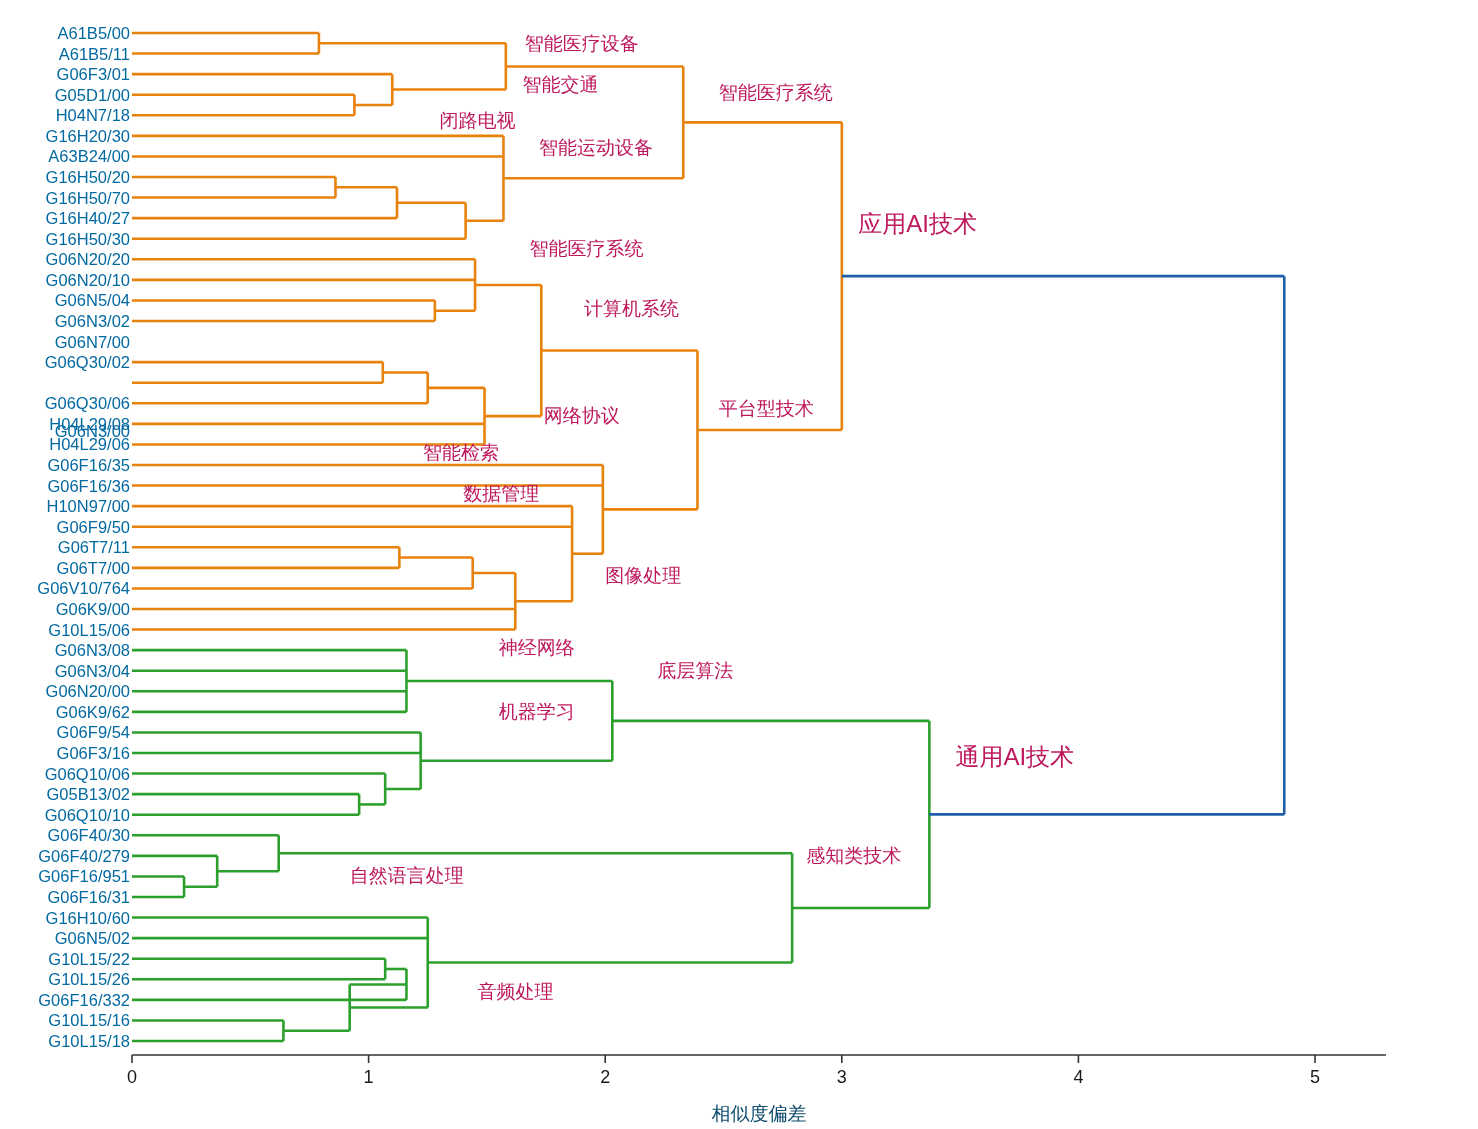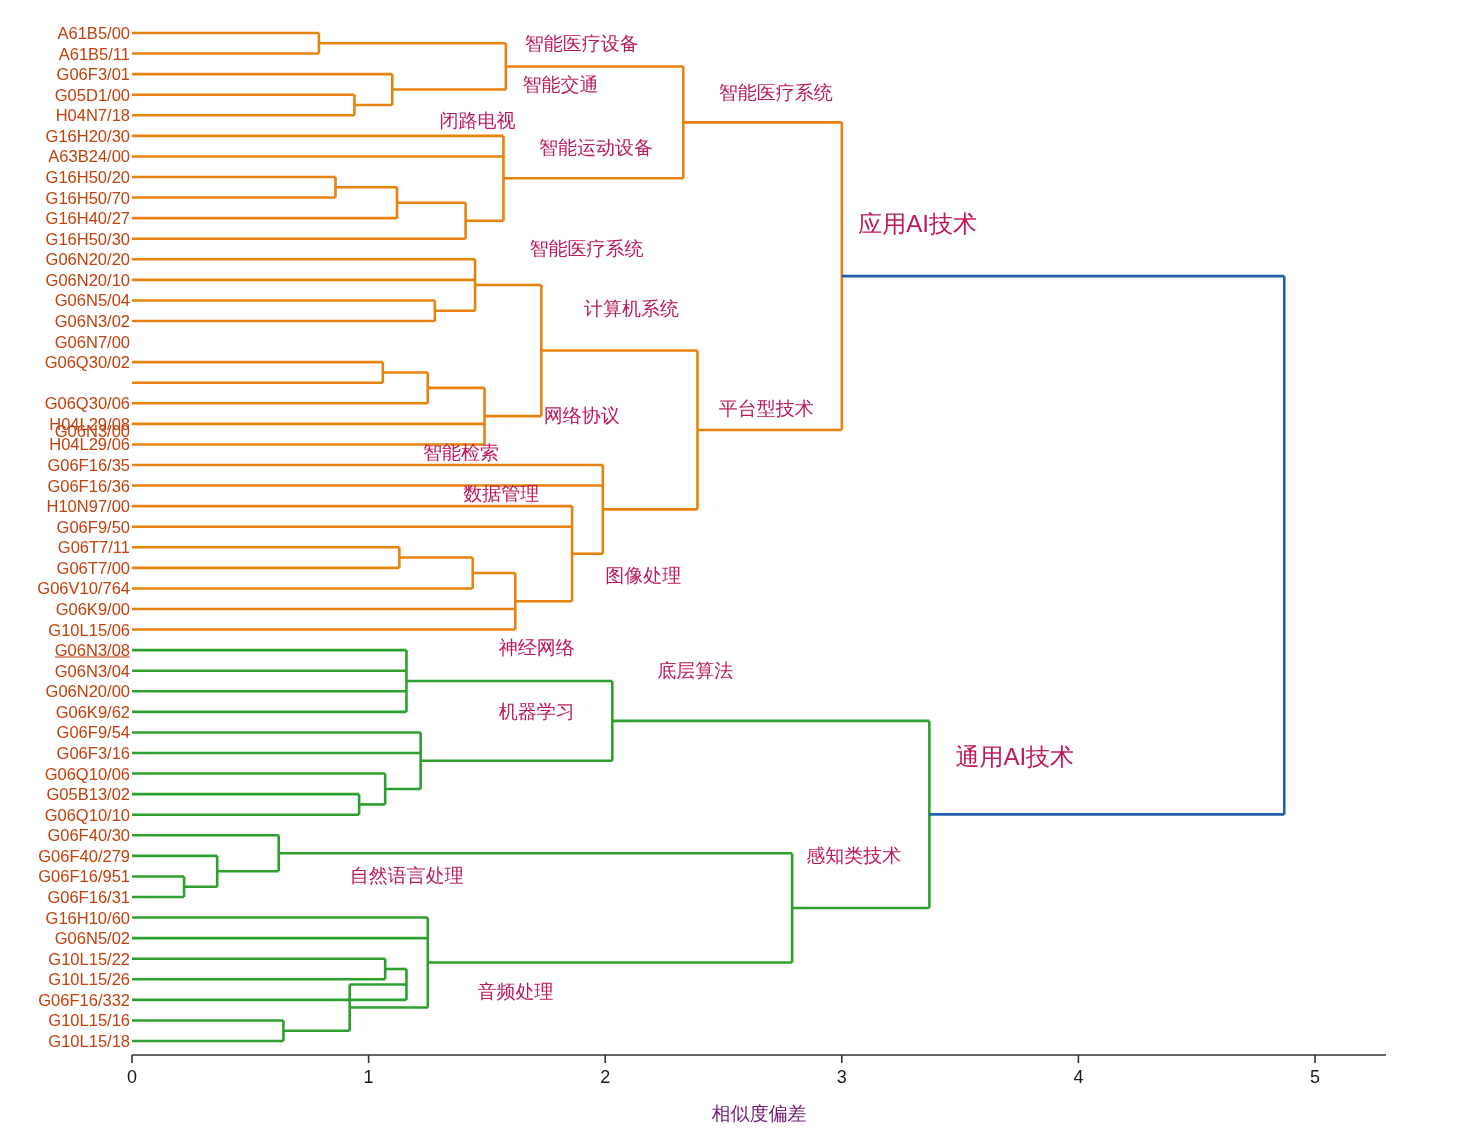--- a/index.html
+++ b/index.html
@@ -1,24 +1,24 @@
 <!DOCTYPE html>
 <html><head>
 <meta charset="utf-8">
 <style>
   html,body{margin:0;padding:0;}
   body{width:1478px;height:1129px;background:#ffffff;font-family:"Liberation Sans","DejaVu Sans",sans-serif;overflow:hidden;}
   #root{position:relative;width:1478px;height:1129px;}
-  .leaf-label{position:absolute;right:0;font-size:16.5px;color:#c2410c;white-space:nowrap;text-align:right;transform:translateY(-50%);}
+  .leaf-label{position:absolute;right:0;font-size:16.5px;color:#0369a1;white-space:nowrap;text-align:right;transform:translateY(-50%);}
   #leaf-axis{position:absolute;left:0;top:0;width:130px;height:1060px;}
   svg#dendro{position:absolute;left:0;top:0;}
   .cluster-label{position:absolute;font-size:19px;color:#be185d;white-space:nowrap;transform:translateY(-50%);}
   .cluster-label.big{font-size:24px;}
   .xtick{position:absolute;font-size:18px;color:#1a1a1a;transform:translateX(-50%);}
-  #xlabel{position:absolute;font-size:19px;color:#701a75;white-space:nowrap;transform:translateX(-50%);}
+  #xlabel{position:absolute;font-size:19px;color:#0c4a6e;white-space:nowrap;transform:translateX(-50%);}
 </style>
 </head>
 <body>
 
 <div id="root">
   <div id="leaf-axis">
       <div class="leaf-label" style="top: 33px;">A61B5/00</div>
       <div class="leaf-label" style="top: 53.5714px;">A61B5/11</div>
       <div class="leaf-label" style="top: 74.1429px;">G06F3/01</div>
       <div class="leaf-label" style="top: 94.7143px;">G05D1/00</div>
@@ -41,21 +41,21 @@
       <div class="leaf-label" style="top: 444.429px; margin-left: 19px;">H04L29/06</div>
       <div class="leaf-label" style="top: 465px;">G06F16/35</div>
       <div class="leaf-label" style="top: 485.571px;">G06F16/36</div>
       <div class="leaf-label" style="top: 506.143px;">H10N97/00</div>
       <div class="leaf-label" style="top: 526.714px;">G06F9/50</div>
       <div class="leaf-label" style="top: 547.286px;">G06T7/11</div>
       <div class="leaf-label" style="top: 567.857px;">G06T7/00</div>
       <div class="leaf-label" style="top: 588.429px;">G06V10/764</div>
       <div class="leaf-label" style="top: 609px;">G06K9/00</div>
       <div class="leaf-label" style="top: 629.571px;">G10L15/06</div>
-      <div class="leaf-label" style="top: 650.143px; text-decoration: underline;">G06N3/08</div>
+      <div class="leaf-label" style="top: 650.143px;">G06N3/08</div>
       <div class="leaf-label" style="top: 670.714px;">G06N3/04</div>
       <div class="leaf-label" style="top: 691.286px;">G06N20/00</div>
       <div class="leaf-label" style="top: 711.857px;">G06K9/62</div>
       <div class="leaf-label" style="top: 732.429px;">G06F9/54</div>
       <div class="leaf-label" style="top: 753px;">G06F3/16</div>
       <div class="leaf-label" style="top: 773.571px;">G06Q10/06</div>
       <div class="leaf-label" style="top: 794.143px;">G05B13/02</div>
       <div class="leaf-label" style="top: 814.714px;">G06Q10/10</div>
       <div class="leaf-label" style="top: 835.286px;">G06F40/30</div>
       <div class="leaf-label" style="top: 855.857px;">G06F40/279</div>

